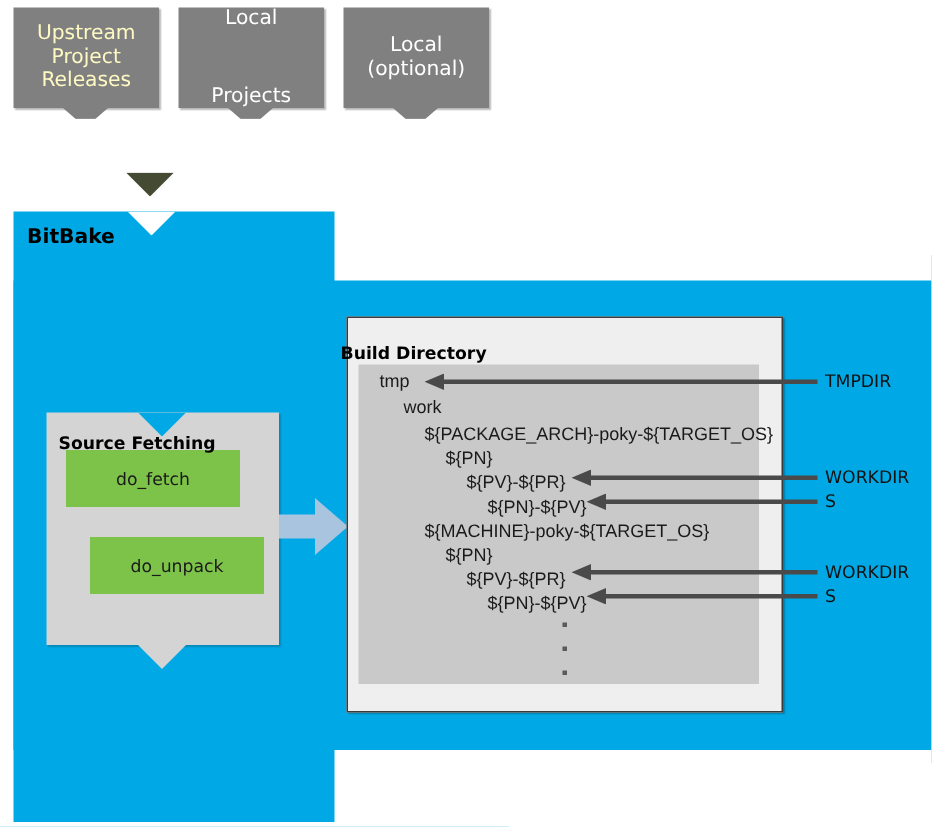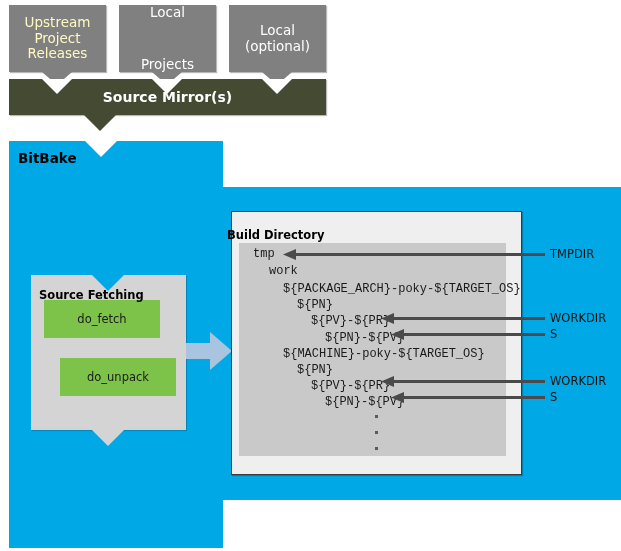--- a/index.html
+++ b/index.html
@@ -54,21 +54,21 @@
   .bigarrow .head{position:absolute;width:22px;height:38px;background:#a8c4de;
                   clip-path:polygon(0 0,100% 50%,0 100%);}
 
   
   .bdbox{background:#efefef;border:1px solid #3a3a3a;
          box-shadow:1px 1px 1px rgba(0,0,0,.25);}
   .bdtitle{color:#000000;font-size:11.5px;font-weight:700;}
   .bdinner{background:#c9c9c9;}
   .tree{position:absolute;left:0;top:0;width:100%;}
   .tline{position:absolute;color:#1a1a1a;font-size:12px;white-space:nowrap;
-         font-family:Liberation Mono, monospace;}
+         font-family:Liberation Sans, sans-serif;}
   .dot{position:absolute;width:3px;height:3px;background:#5a5a5a;}
 
   
   .callout .ln{position:absolute;height:3px;background:#4a4a4a;}
   .callout .hd{position:absolute;width:13px;height:11px;background:#4a4a4a;
                clip-path:polygon(100% 0,100% 100%,0 50%);}
   .callout .lbl{position:absolute;color:#111111;font-size:11.5px;white-space:nowrap;}
 </style>
 </head>
 <body>
@@ -93,23 +93,20 @@
     <span>Projects</span>
   </div>
   <div class="greytail" style="left:152px;top:72px;"></div>
 
   <div class="abs srcbox" style="left:229px;top:5px;width:97px;height:67px;flex-direction:column;">
     <span>Local</span>
     <span>(optional)</span>
   </div>
   <div class="greytail" style="left:262px;top:72px;"></div>
 
-  <div class="abs mirrorbar" style="left:9px;top:79px;width:317px;height:36px;">
-    <span>Source Mirror(s)</span>
-  </div>
   <div class="notch" style="left:42px;top:79px;"></div>
   <div class="notch" style="left:152px;top:79px;"></div>
   <div class="notch" style="left:262px;top:79px;"></div>
   <div class="mirrortail" style="left:84px;top:115px;"></div>
 
   <div class="abs sfpanel" style="left:31px;top:275px;width:155px;height:155px;">
   </div>
   <div class="notch-sf" style="left:92px;top:275px;"></div>
   <div class="abs taskbox" style="left:44px;top:300px;width:116px;height:38px;">
     <span>do_fetch</span>

